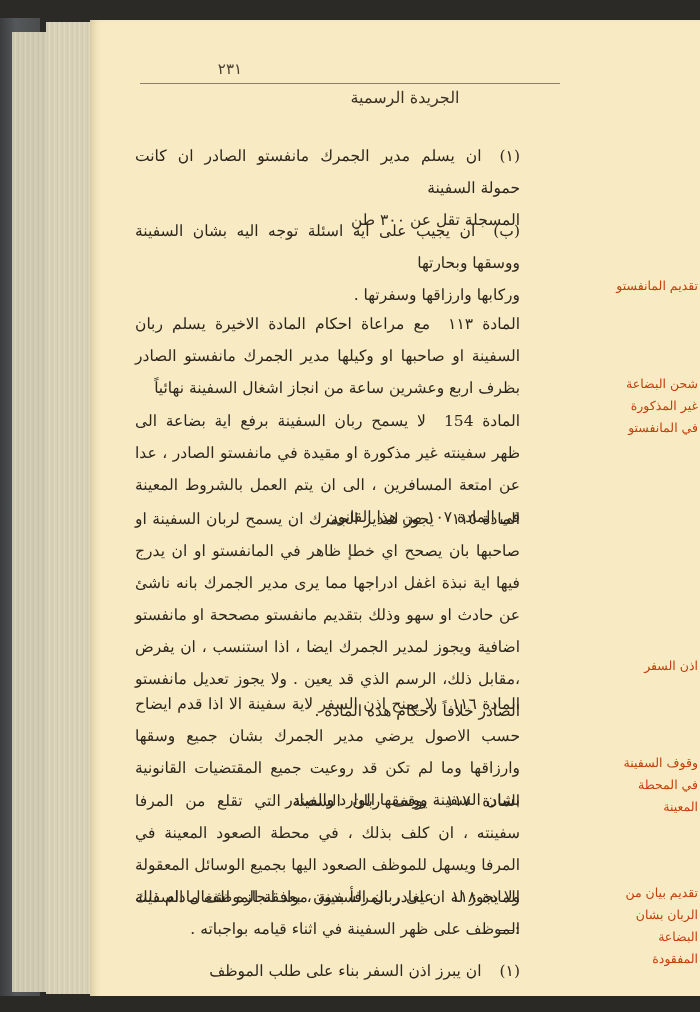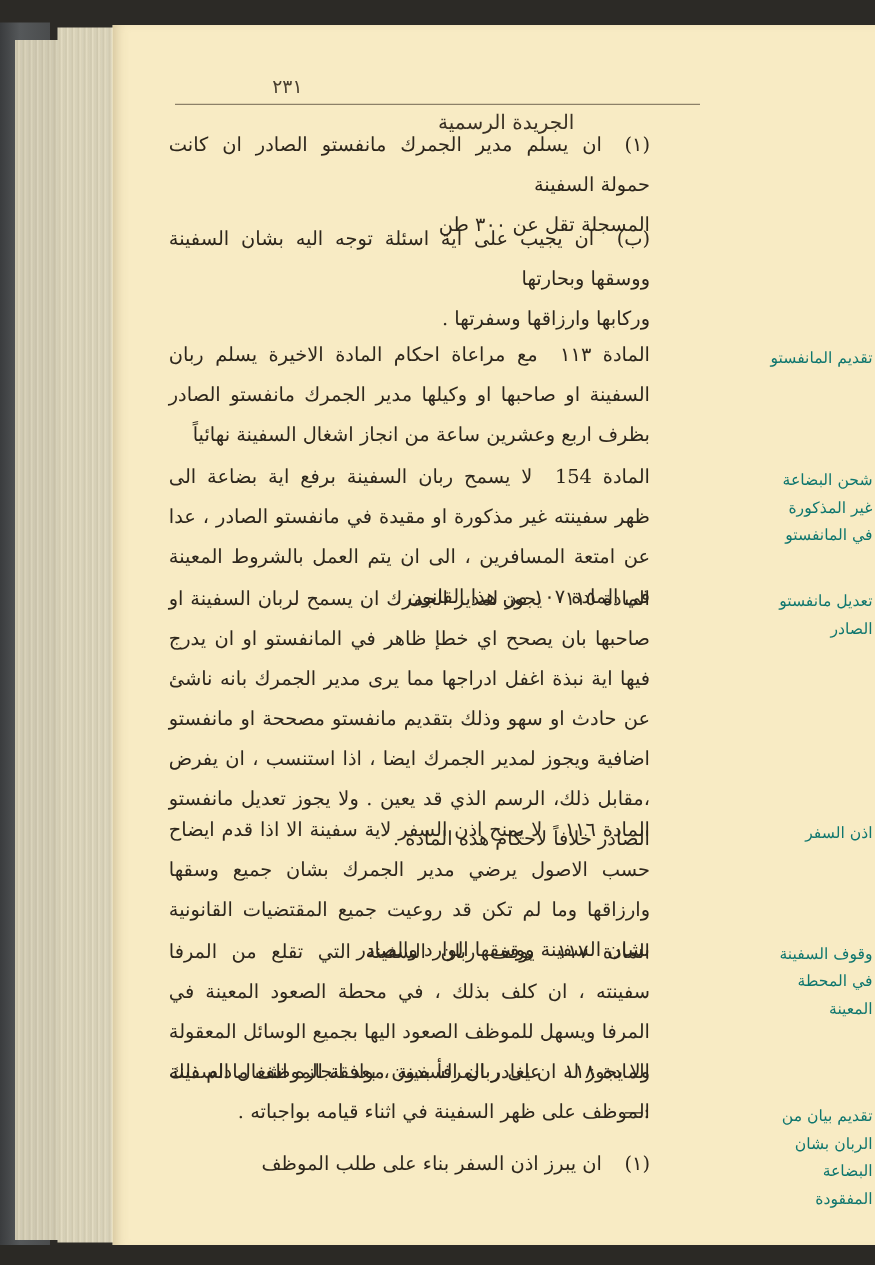--- a/index.html
+++ b/index.html
@@ -36,24 +36,24 @@
       letter-spacing: 1px;
     }
     .running-title {
       position: absolute; left: 240px; width: 150px; top: 36px; text-align: center;
       font-size: 16px; color: #3b3224; margin-top: 32px;
     }
     .rule {
       position: absolute; left: 50px; top: 63px; width: 420px; height: 1px; background: #8c8068;
     }
     .block { position: absolute; direction: rtl; color: #2e271c; font-size: 15.5px; line-height: 32px; }
-    .main { right: 180px; width: 385px; text-align: justify; text-align-last: right; }
+    .main { right: 180px; width: 385px; text-align: justify; text-align-last: right; margin-top: 40px; }
     .margin-note {
       position: absolute; direction: rtl; right: 2px; width: 85px;
-      font-size: 12.5px; line-height: 22px; color: #0f766e; text-align: right;
+      font-size: 12.5px; line-height: 22px; color: #c2410c; text-align: right;
     }
     .art-num { margin-left: 18px; }
   </style>
 </head>
 <body>
 
 <div class="cover"></div>
 <div class="page-stack s1"></div>
 <div class="page-stack s2"></div>
 
@@ -76,21 +76,20 @@
   <div class="margin-note" style="top:255px;">تقديم المانفستو</div>
   <div class="block main" style="top:248px;">
     <span class="art-num">المادة ١١٣</span><span>مع مراعاة احكام المادة الاخيرة يسلم ربان السفينة او صاحبها او وكيلها مدير الجمرك مانفستو الصادر بظرف اربع وعشرين ساعة من انجاز اشغال السفينة نهائياً</span>
   </div>
 
   <div class="margin-note" style="top:353px;">شحن البضاعة غير المذكورة في المانفستو</div>
   <div class="block main" style="top:345px;">
     <span class="art-num">المادة 154</span><span>لا يسمح ربان السفينة برفع اية بضاعة الى ظهر سفينته غير مذكورة او مقيدة في مانفستو الصادر ، عدا عن امتعة المسافرين ، الى ان يتم العمل بالشروط المعينة في المادة ١٠٧ من هذا القانون .</span>
   </div>
 
-  <div class="margin-note" style="top:450px;">تعديل مانفستو الصادر</div>
   <div class="block main" style="top:443px;">
     <span class="art-num">المادة ١١٥</span><span>يجوز لمدير الجمرك ان يسمح لربان السفينة او صاحبها بان يصحح اي خطإ ظاهر في المانفستو او ان يدرج فيها اية نبذة اغفل ادراجها مما يرى مدير الجمرك بانه ناشئ عن حادث او سهو وذلك بتقديم مانفستو مصححة او مانفستو اضافية ويجوز لمدير الجمرك ايضا ، اذا استنسب ، ان يفرض ،مقابل ذلك، الرسم الذي قد يعين . ولا يجوز تعديل مانفستو الصادر خلافاً لاحكام هذه المادة .</span>
   </div>
 
   <div class="margin-note" style="top:635px;">اذن السفر</div>
   <div class="block main" style="top:628px;">
     <span class="art-num">المادة ١١٦</span><span>لا يمنح اذن السفر لاية سفينة الا اذا قدم ايضاح حسب الاصول يرضي مدير الجمرك بشان جميع وسقها وارزاقها وما لم تكن قد روعيت جميع المقتضيات القانونية بشان السفينة ووسقها الوارد والصادر</span>
   </div>
 
   <div class="margin-note" style="top:732px;">وقوف السفينة في المحطة المعينة</div>

